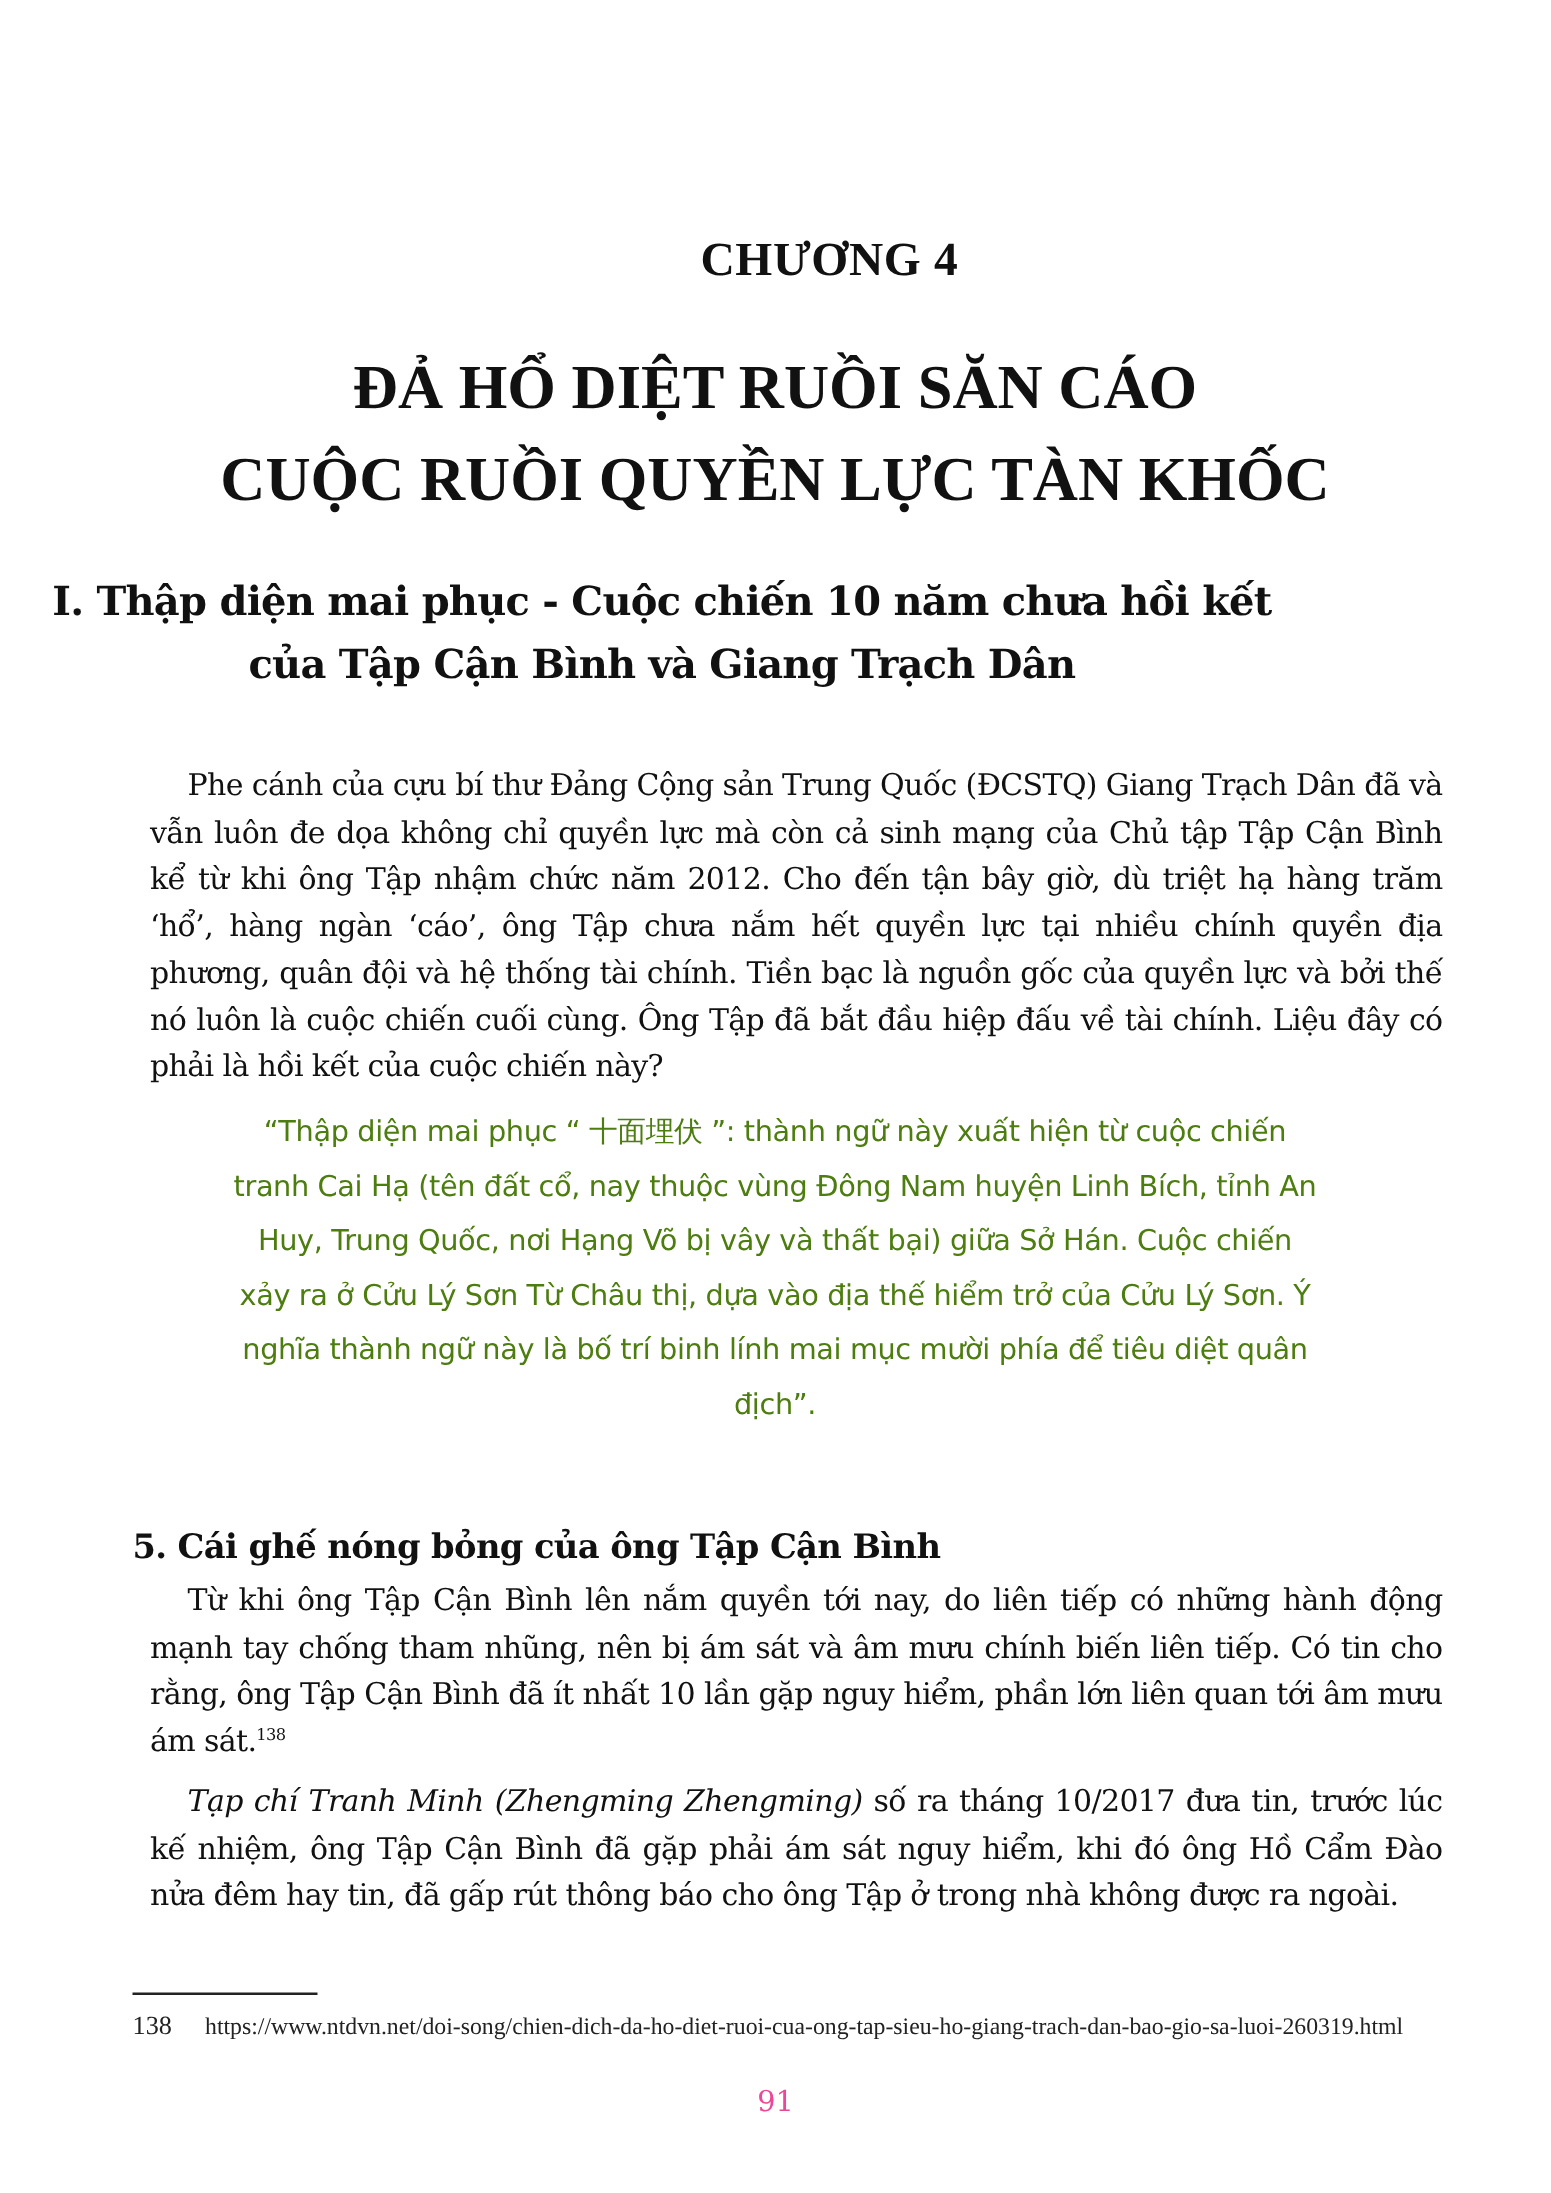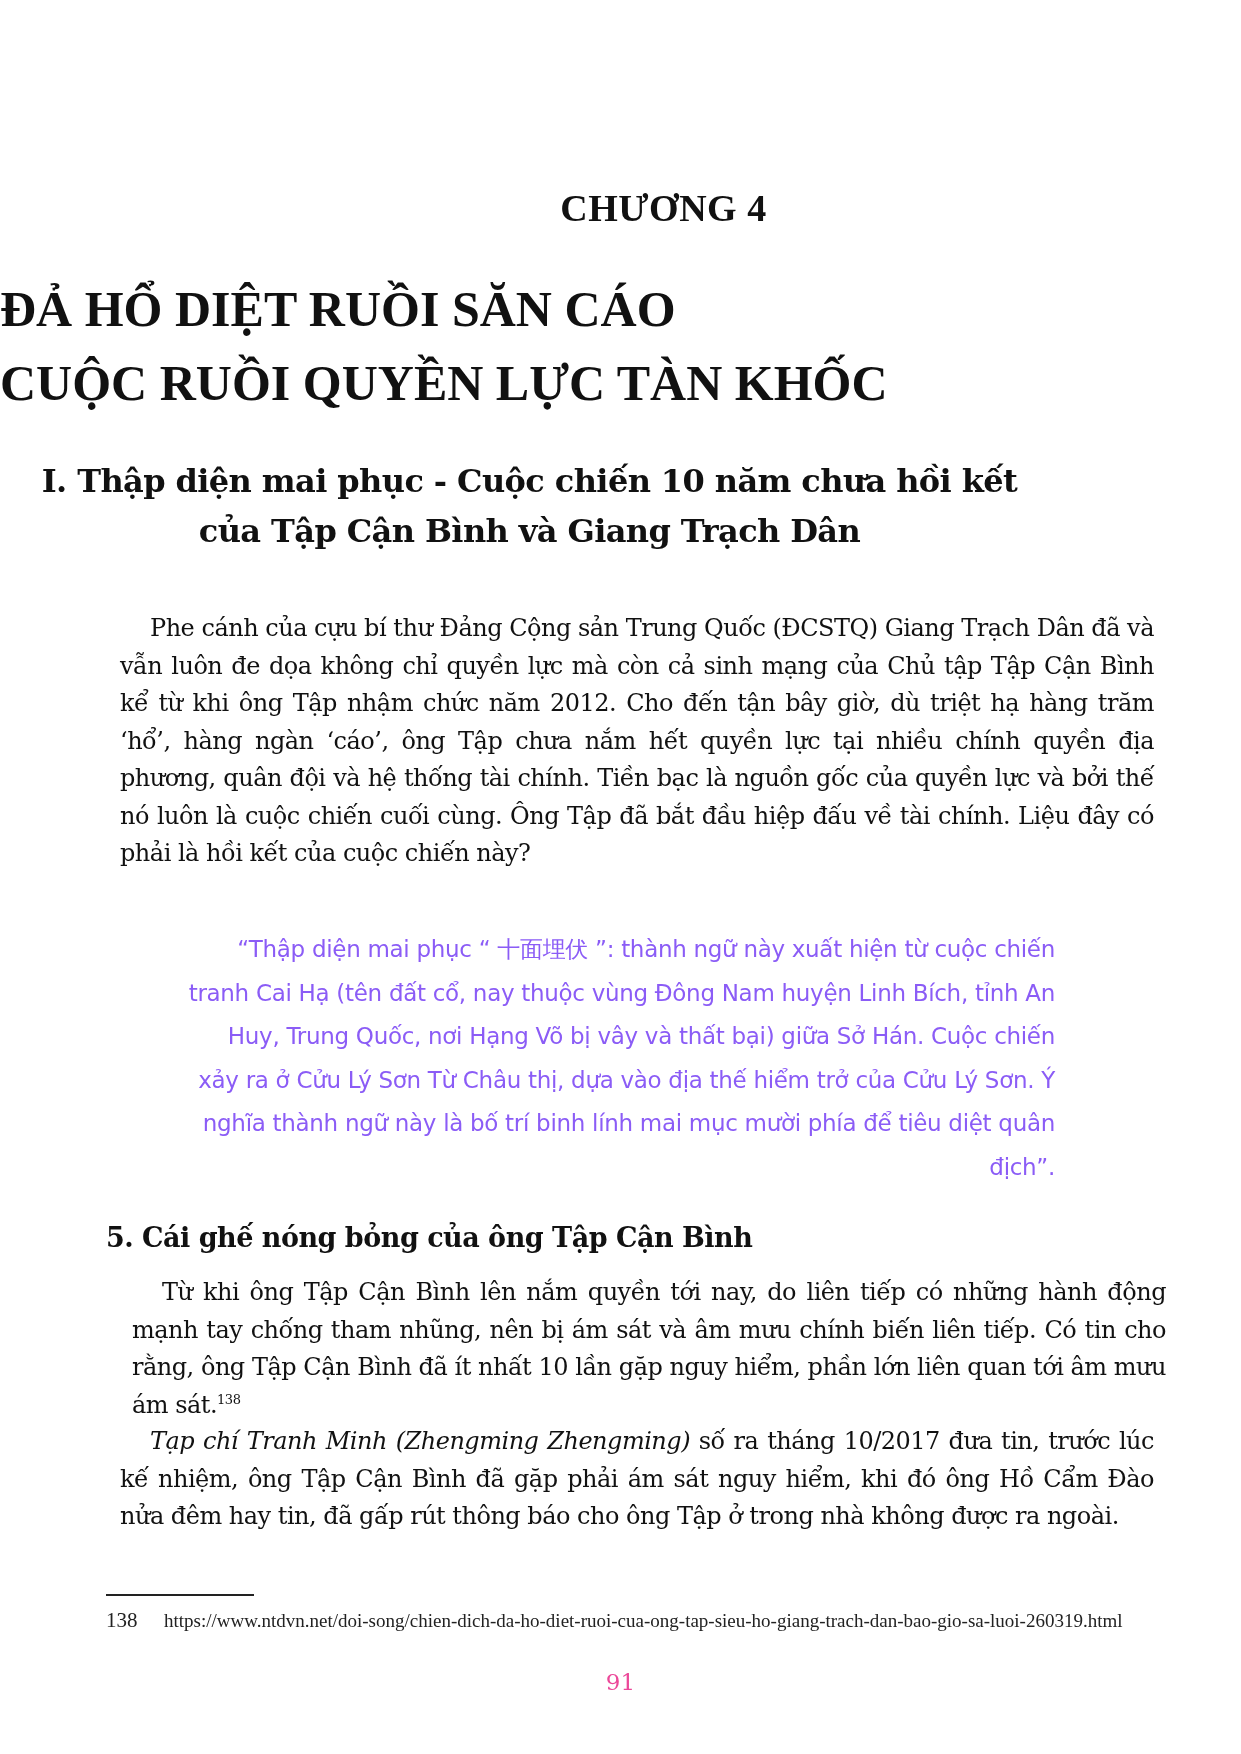--- a/index.html
+++ b/index.html
@@ -5,40 +5,40 @@
     html, body { margin: 0; padding: 0; background: #ffffff; }
     body {
       width: 1241px; height: 1754px; position: relative; overflow: hidden;
       font-family: "Liberation Serif", "DejaVu Serif", serif; color: #111111;
     }
     .chapter-label {
       position: absolute; top: 186px; left: 0; width: 1241px; text-align: center;
       font-size: 38px; font-weight: bold; letter-spacing: 0.5px; padding-left: 43px;
     }
     .chapter-title {
-      position: absolute; left: 0; width: 1240px; 
+      position: absolute; left: 0; width: 1240px; text-align: center;
       font-size: 50px; font-weight: bold; line-height: 1;
     }
     .ct1 { top: 284px; }
     .ct2 { top: 358px; }
     .section-title {
       position: absolute; top: 456px; left: 0; width: 1059px; text-align: center;
       font-family: "DejaVu Serif", serif; font-weight: bold; font-size: 32px; line-height: 50px;
       letter-spacing: -0.6px;
     }
     .para {
       position: absolute; left: 120px; width: 1034px;
       font-family: "DejaVu Serif", serif; font-size: 24px; line-height: 37.5px;
       text-align: justify; text-indent: 30px; letter-spacing: -0.5px;
     }
     .p1 { top: 610px; }
     .quote {
-      position: absolute; top: 928px; left: 185px; width: 870px; text-align: right;
+      position: absolute; top: 885px; left: 185px; width: 870px; text-align: center;
       font-family: "DejaVu Sans", sans-serif; font-size: 23px; line-height: 43.5px;
-      color: #8b5cf6; letter-spacing: -0.3px;
+      color: #4d7c0f; letter-spacing: -0.3px;
     }
     .subheading {
       position: absolute; top: 1222px; left: 106px; width: 1034px;
       font-family: "DejaVu Serif", serif; font-weight: bold; font-size: 27px; letter-spacing: -0.5px;
     }
     .p2 { top: 1262px; }
     .p3 { top: 1423px; }
     .p3 em { font-style: italic; }
     sup.fnref { font-size: 13px; vertical-align: 9px; line-height: 0; }
     .fn-rule {
@@ -66,21 +66,21 @@
   <div>I. Thập diện mai phục - Cuộc chiến 10 năm chưa hồi kết</div>
   <div>của Tập Cận Bình và Giang Trạch Dân</div>
 </div>
 
 <p class="para p1" style="margin:0">Phe cánh của cựu bí thư Đảng Cộng sản Trung Quốc (ĐCSTQ) Giang Trạch Dân đã và vẫn luôn đe dọa không chỉ quyền lực mà còn cả sinh mạng của Chủ tập Tập Cận Bình kể từ khi ông Tập nhậm chức năm 2012. Cho đến tận bây giờ, dù triệt hạ hàng trăm ‘hổ’, hàng ngàn ‘cáo’, ông Tập chưa nắm hết quyền lực tại nhiều chính quyền địa phương, quân đội và hệ thống tài chính. Tiền bạc là nguồn gốc của quyền lực và bởi thế nó luôn là cuộc chiến cuối cùng. Ông Tập đã bắt đầu hiệp đấu về tài chính. Liệu đây có phải là hồi kết của cuộc chiến này?</p>
 
 <p class="quote" style="margin:0">“Thập diện mai phục “ 十面埋伏 ”: thành ngữ này xuất hiện từ cuộc chiến tranh Cai Hạ (tên đất cổ, nay thuộc vùng Đông Nam huyện Linh Bích, tỉnh An Huy, Trung Quốc, nơi Hạng Võ bị vây và thất bại) giữa Sở Hán. Cuộc chiến xảy ra ở Cửu Lý Sơn Từ Châu thị, dựa vào địa thế hiểm trở của Cửu Lý Sơn. Ý nghĩa thành ngữ này là bố trí binh lính mai mục mười phía để tiêu diệt quân địch”.</p>
 
 <h3 class="subheading" style="margin:0">5. Cái ghế nóng bỏng của ông Tập Cận Bình</h3>
 
-<p class="para p2" style="margin:12px"><span>Từ khi ông Tập Cận Bình lên nắm quyền tới nay, do liên tiếp có những hành động mạnh tay chống tham nhũng, nên bị ám sát và âm mưu chính biến liên tiếp. Có tin cho rằng, ông Tập Cận Bình đã ít nhất 10 lần gặp nguy hiểm, phần lớn liên quan tới âm mưu ám sát.</span><sup class="fnref">138</sup></p>
+<p class="para p2" style="margin:0"><span>Từ khi ông Tập Cận Bình lên nắm quyền tới nay, do liên tiếp có những hành động mạnh tay chống tham nhũng, nên bị ám sát và âm mưu chính biến liên tiếp. Có tin cho rằng, ông Tập Cận Bình đã ít nhất 10 lần gặp nguy hiểm, phần lớn liên quan tới âm mưu ám sát.</span><sup class="fnref">138</sup></p>
 
 <p class="para p3" style="margin:0"><em>Tạp chí Tranh Minh (Zhengming Zhengming)</em><span> số ra tháng 10/2017 đưa tin, trước lúc kế nhiệm, ông Tập Cận Bình đã gặp phải ám sát nguy hiểm, khi đó ông Hồ Cẩm Đào nửa đêm hay tin, đã gấp rút thông báo cho ông Tập ở trong nhà không được ra ngoài.</span></p>
 
 <div class="fn-rule"></div>
 
 <div class="footnote"><span class="fn-num">138</span><span>https://www.ntdvn.net/doi-song/chien-dich-da-ho-diet-ruoi-cua-ong-tap-sieu-ho-giang-trach-dan-bao-gio-sa-luoi-260319.html</span></div>
 
 <div class="page-number">91</div>
 
 </body></html>

